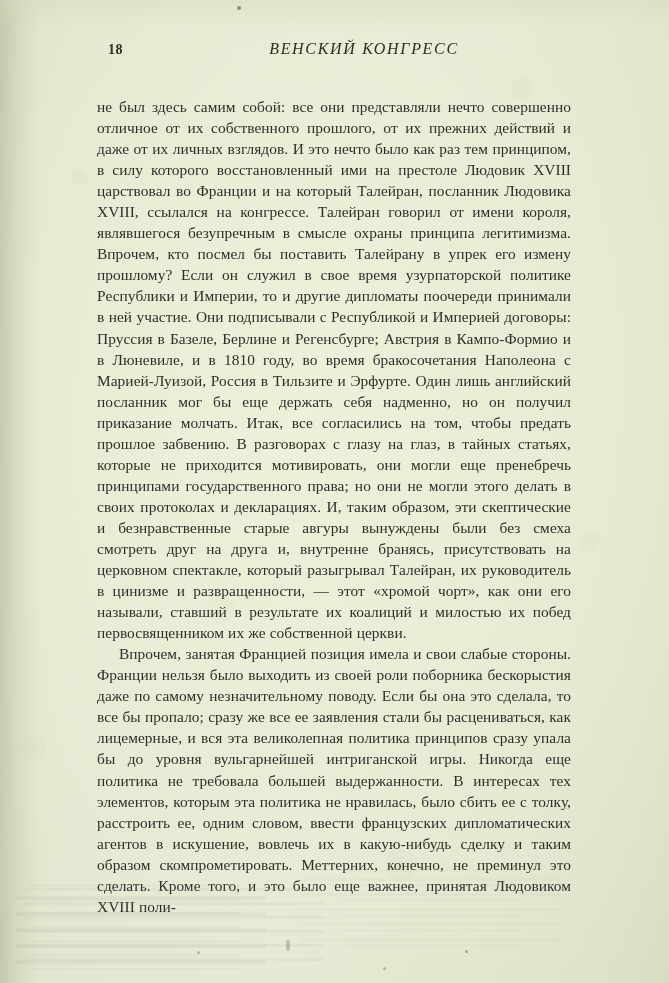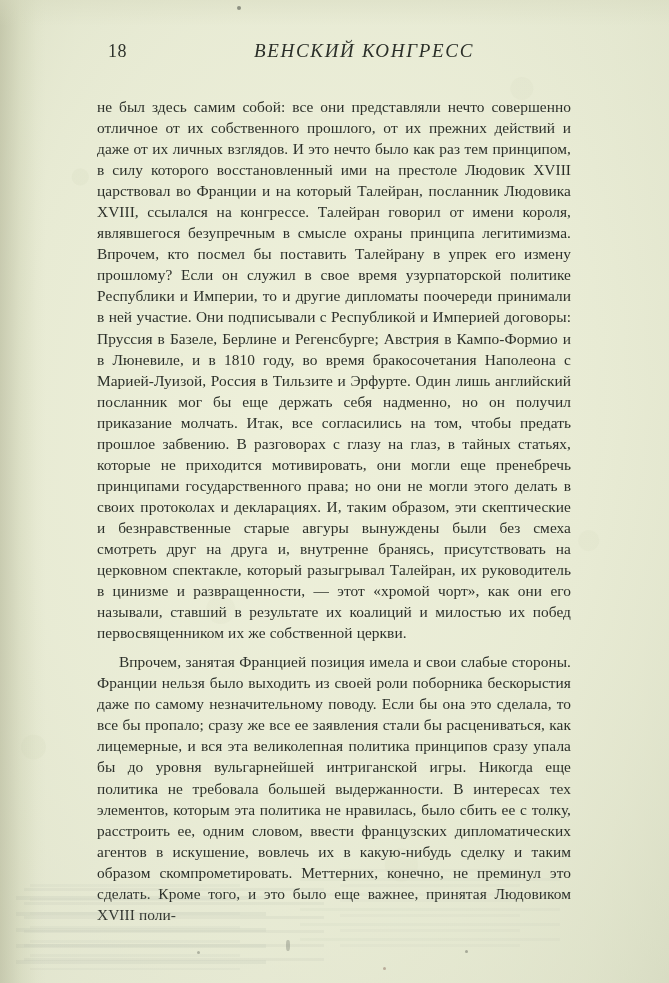--- a/index.html
+++ b/index.html
@@ -75,31 +75,32 @@
   .running-head {
     position: absolute;
     left: 108px;
     top: 40px;
     width: 420px;
     height: 24px;
     display: flex;
     align-items: baseline;
   }
   .folio {
-    font-size: 18px;
+    font-size: 14px;
     letter-spacing: .4px;
     color: #2e322c;
     width: 86px;
     flex: none;
+    font-weight: bold;
   }
   .head-title {
     flex: 1;
     text-align: center;
     font-style: italic;
-    font-size: 19px;
+    font-size: 16px;
     letter-spacing: 1.7px;
     color: #2b2f29;
     white-space: nowrap;
     text-indent: 6px;
   }
 
   
   .textblock {
     position: absolute;
     left: 97px;
@@ -111,21 +112,21 @@
     margin: 0;
     text-align: justify;
     text-justify: inter-word;
     font-size: 15.4px;
     line-height: 21.05px;
     letter-spacing: .05px;
     word-spacing: .2px;
     color: #2c302a;
     hyphens: manual;
   }
-  p.para + p.para { margin-top: 8px; }
+  p.para + p.para { margin-top: 0; }
   p.para.indent { text-indent: 22px; }
 
   
   .bleed {
     position: absolute;
     left: 10px;
     top: 884px;
     width: 430px;
     height: 86px;
     pointer-events: none;

